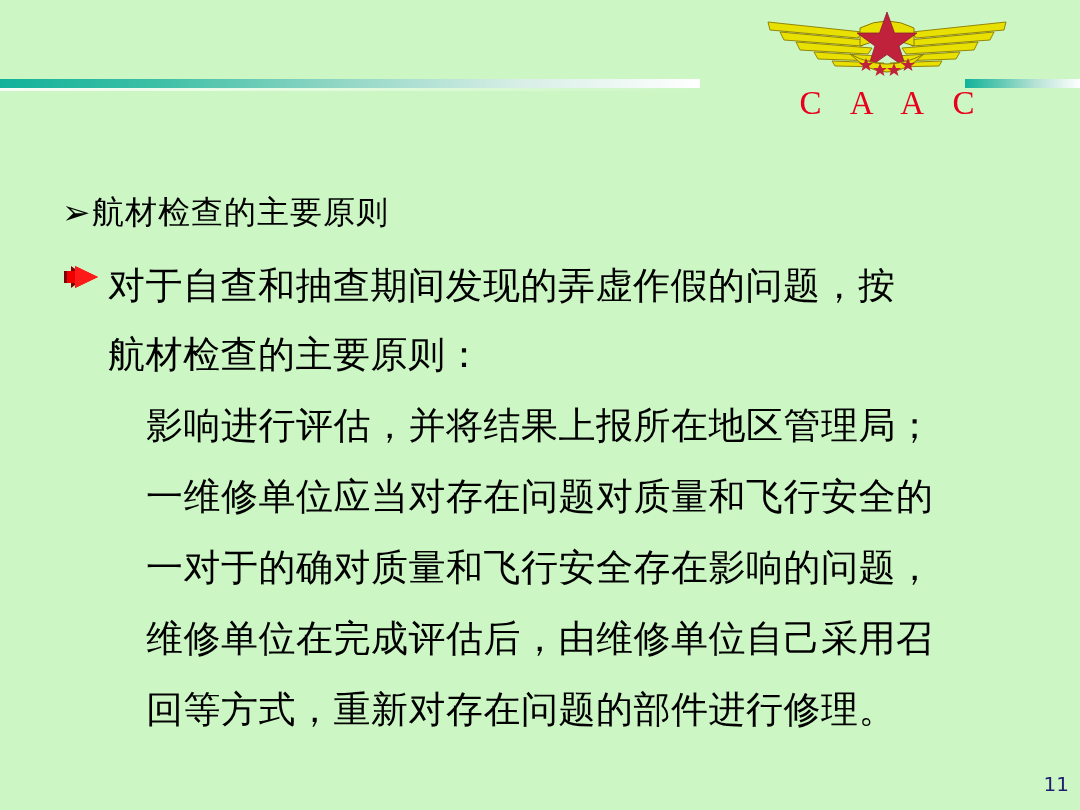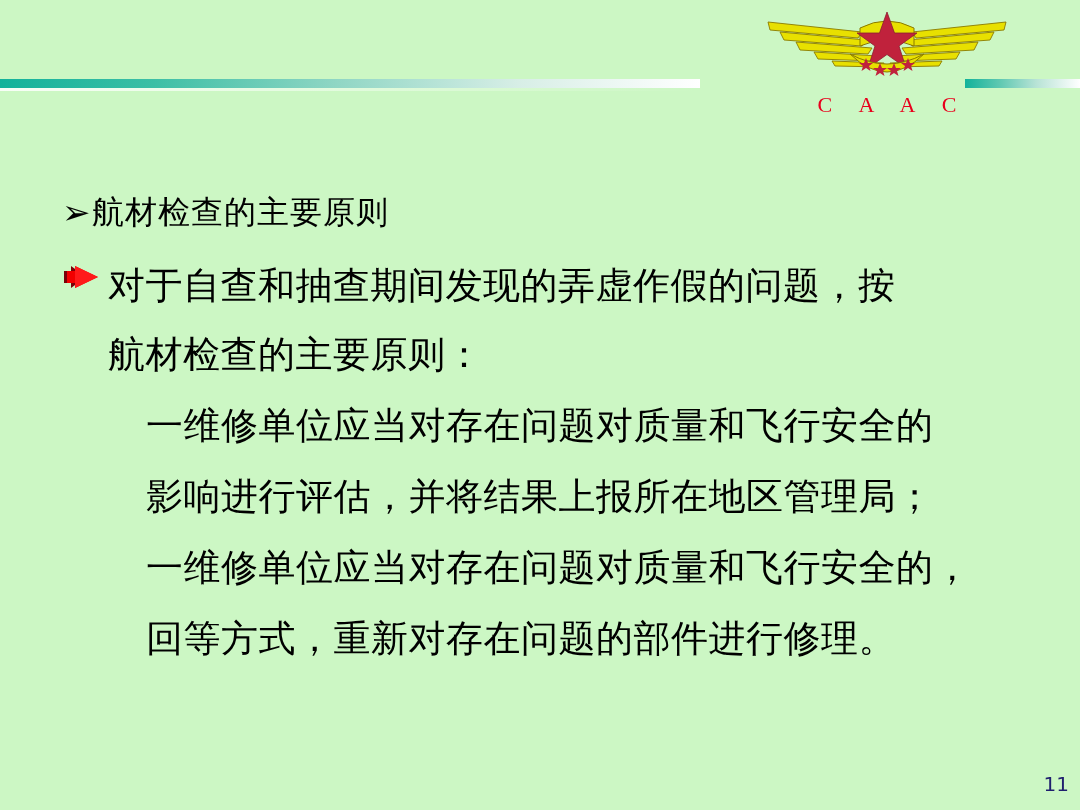--- a/index.html
+++ b/index.html
@@ -31,23 +31,23 @@
     height: 130px;
     text-align: center;
   }
   .emblem {
     width: 250px;
     height: 78px;
     margin: 0 auto;
     display: block;
   }
   .caac-text {
-    margin-top: 10px;
+    margin-top: 3px;
     font-family: "Liberation Serif", "DejaVu Serif", serif;
-    font-size: 22px;
+    font-size: 33px;
     letter-spacing: 11px;
     color: #e8001d;
     text-indent: 11px;
     line-height: 1;
   }
 
   
   .divider-left {
     position: absolute;
     left: 0;
@@ -199,23 +199,24 @@
       <div class="red-arrow-cell">
         <svg class="red-arrow" viewBox="0 0 38 26">
           <path d="M2 7 L9 7 L9 2 L24 13 L9 24 L9 19 L2 19 Z" fill="#7a0008"></path>
           <path d="M5 7 L13 7 L13 2 L36 13 L13 24 L13 19 L5 19 Z" fill="#f20000"></path>
           <path d="M13 2 L36 13 L13 24 Z" fill="#ff1a1a"></path>
         </svg>
       </div>
       <div class="para-body">
         <div class="para-line first-line">对于自查和抽查期间发现的弄虚作假的问题，按</div>
         <div class="para-line">航材检查的主要原则：</div>
+        <div class="para-line indent">影响进行评估，并将结果上报所在地区管理局；</div>
         <div class="para-line indent">一维修单位应当对存在问题对质量和飞行安全的</div>
-        <div class="para-line indent">影响进行评估，并将结果上报所在地区管理局；</div>
-        <div class="para-line indent">一维修单位应当对存在问题对质量和飞行安全的，</div>
+        <div class="para-line indent">一对于的确对质量和飞行安全存在影响的问题，</div>
+        <div class="para-line indent">维修单位在完成评估后，由维修单位自己采用召</div>
         <div class="para-line indent">回等方式，重新对存在问题的部件进行修理。</div>
       </div>
     </div>
 
   </div>
 
   <div class="page-number">11</div>
 
 </div>
 

